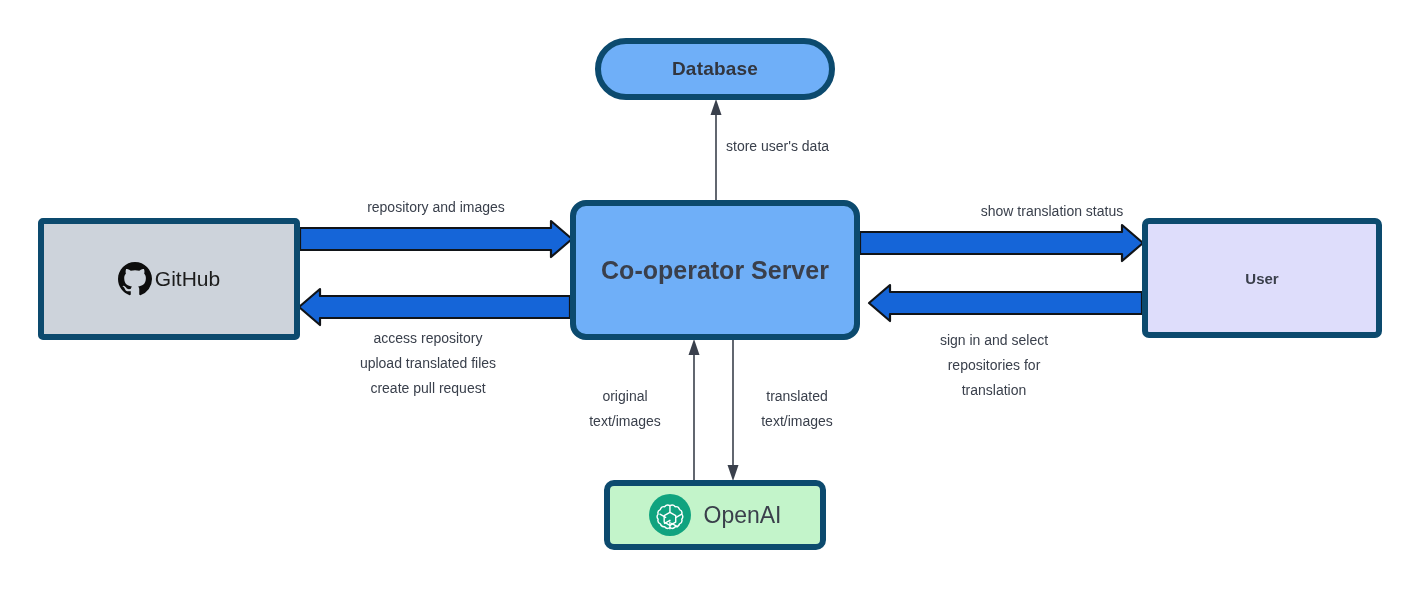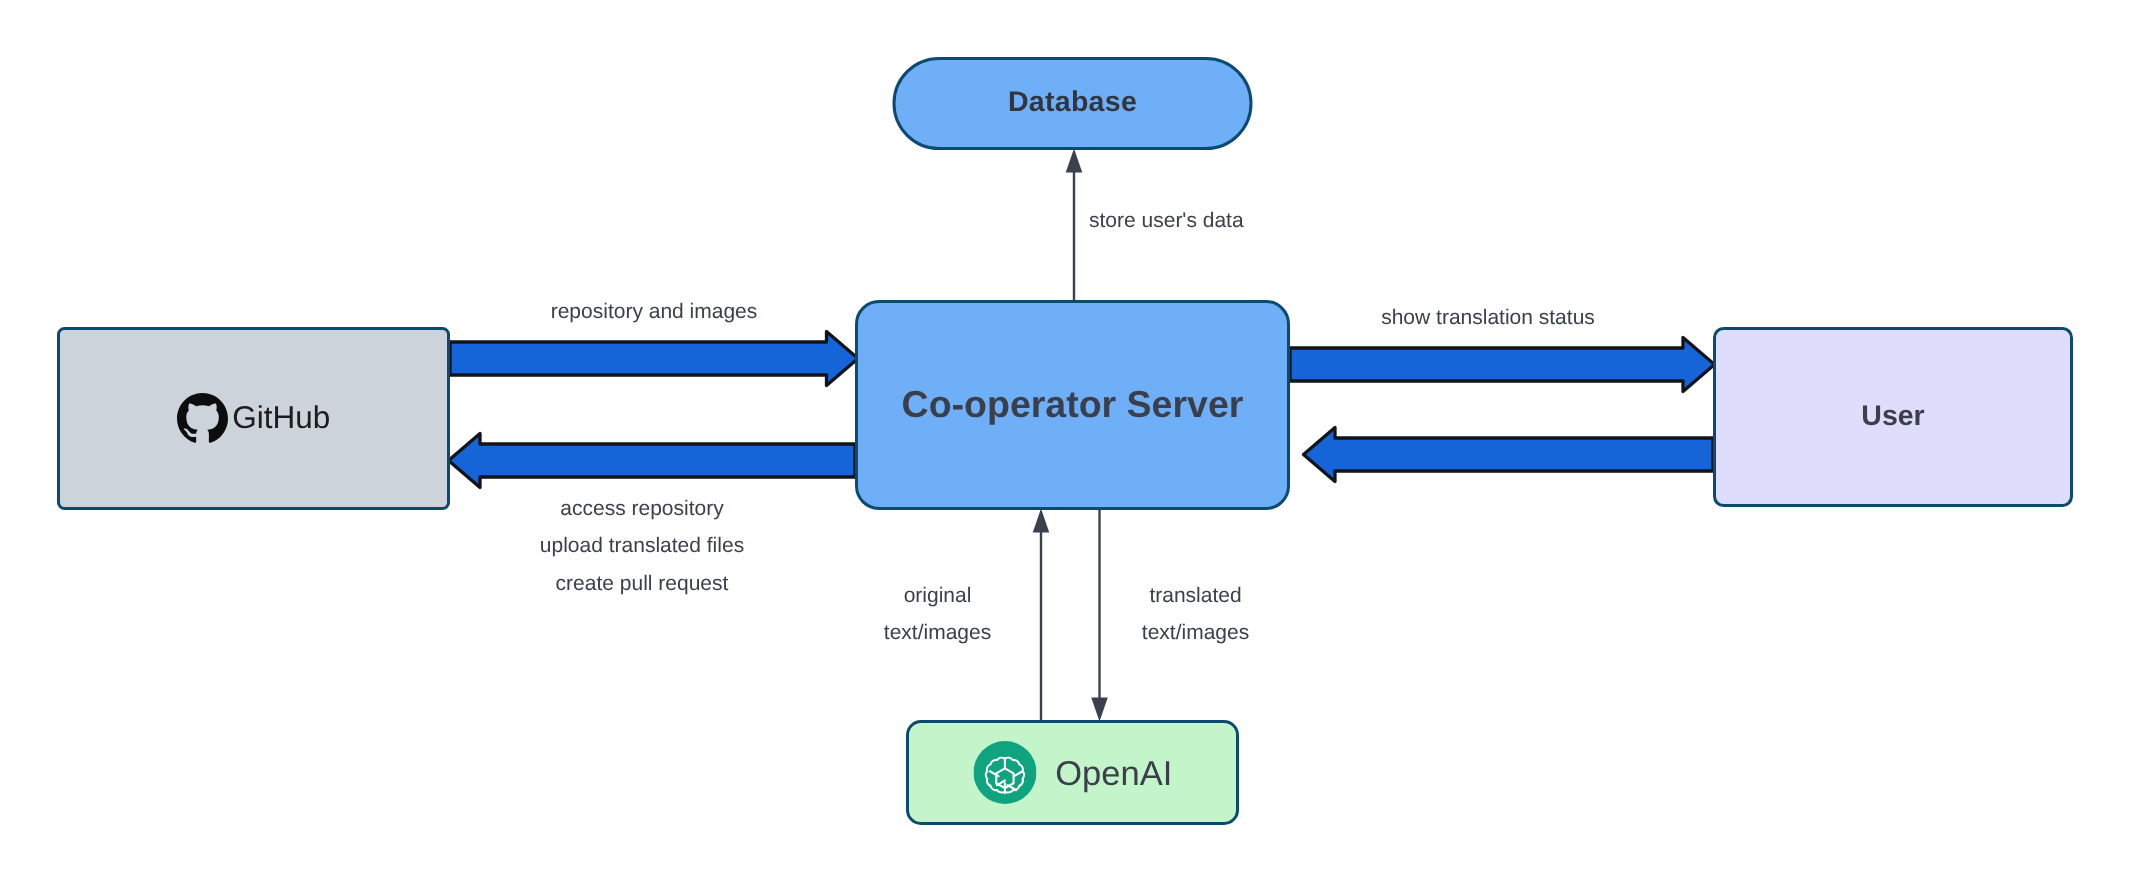--- a/index.html
+++ b/index.html
@@ -13,21 +13,21 @@
   #canvas {
     position: relative;
     width: 1420px;
     height: 590px;
     background: #ffffff;
     overflow: hidden;
   }
   .node {
     position: absolute;
     box-sizing: border-box;
-    border: 2px solid #0c4a6e;
+    border: 6px solid #0c4a6e;
     display: flex;
     align-items: center;
     justify-content: center;
     z-index: 3;
   }
   .node-label {
     white-space: nowrap;
   }
 
   
@@ -83,21 +83,21 @@
   
   #node-user {
     left: 1142px;
     top: 218px;
     width: 240px;
     height: 120px;
     background: #DEDDFB;
     border-radius: 7px;
   }
   #node-user .node-label {
-    font-size: 19px;
+    font-size: 15px;
     font-weight: bold;
     color: #3A3F4B;
   }
 
   
   #node-openai {
     left: 604px;
     top: 480px;
     width: 222px;
     height: 70px;
@@ -176,22 +176,25 @@
   </svg>
 
   <div class="edge-label left-align" style="left:726px; top:134px;">store user's data</div>
 
   <div class="edge-label" style="left:322px; top:195px; width:228px;">repository and images</div>
 
   <div class="edge-label" style="left:318px; top:326px; width:220px;">access repository
 upload translated files
 create pull request</div>
 
-  <div class="edge-label" style="left:876px; top:199px; width:232px;">show translation status</div>
-
+  <div class="edge-label" style="left:936px; top:199px; width:232px;">show translation status</div>
+
+  <div class="edge-label" style="left:890px; top:328px; width:208px;">sign in and select
+repositories for
+translation</div>
 
   <div class="edge-label" style="left:564px; top:384px; width:122px;">original
 text/images</div>
 
   <div class="edge-label" style="left:736px; top:384px; width:122px;">translated
 text/images</div>
 
   <div class="node" id="node-database">
     <span class="node-label">Database</span>
   </div>

